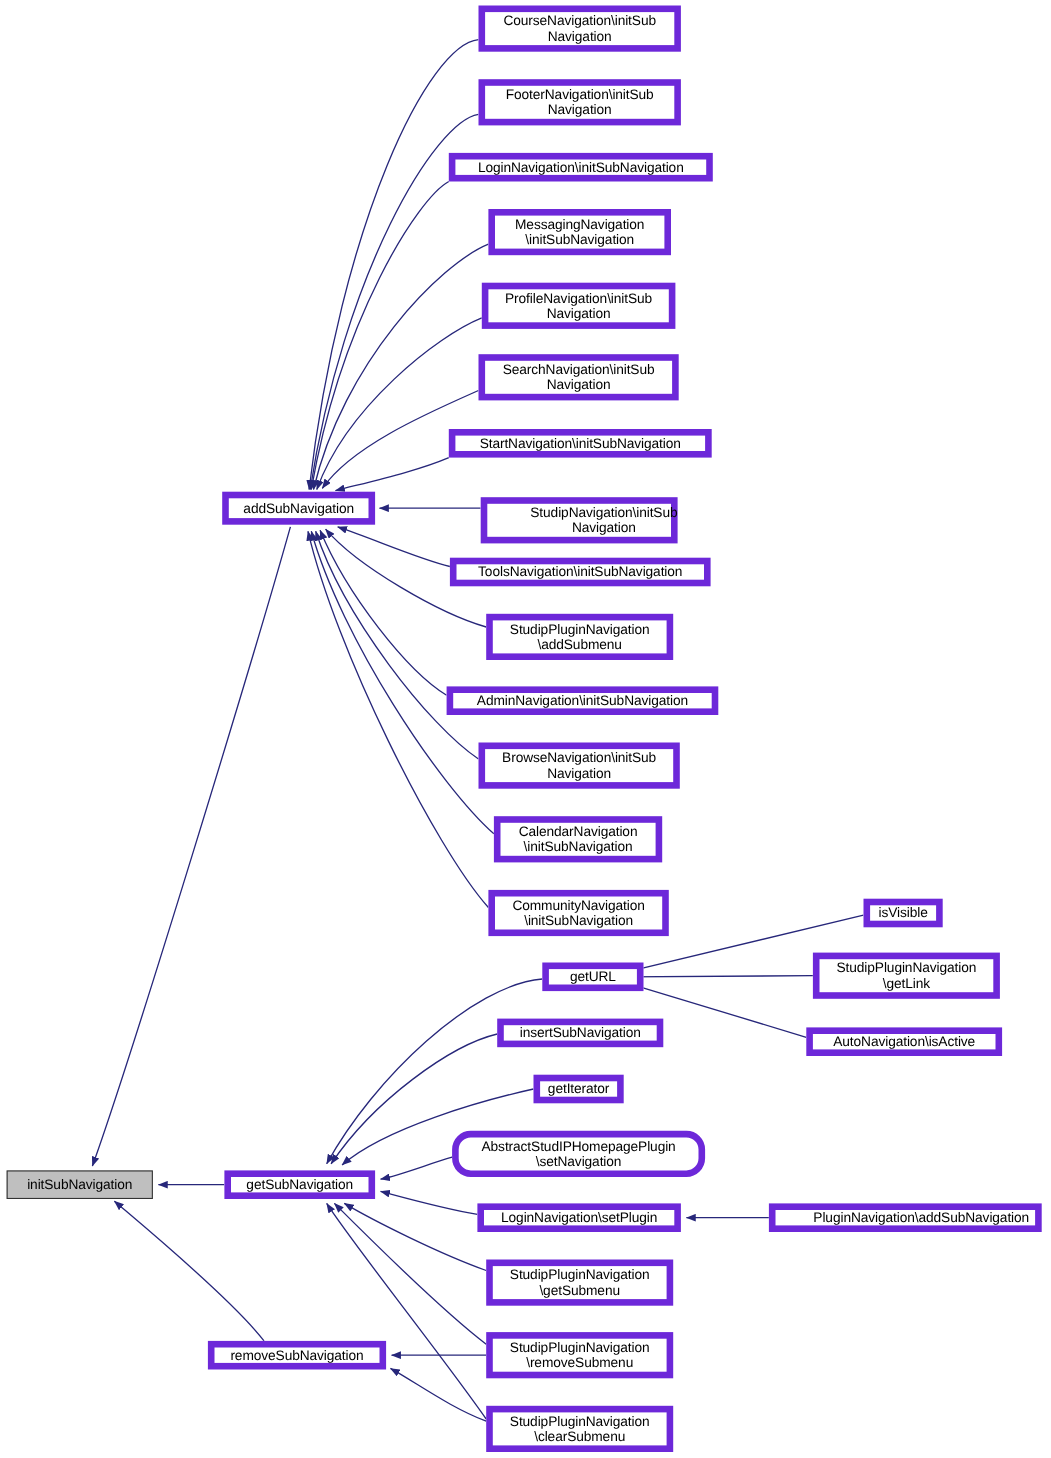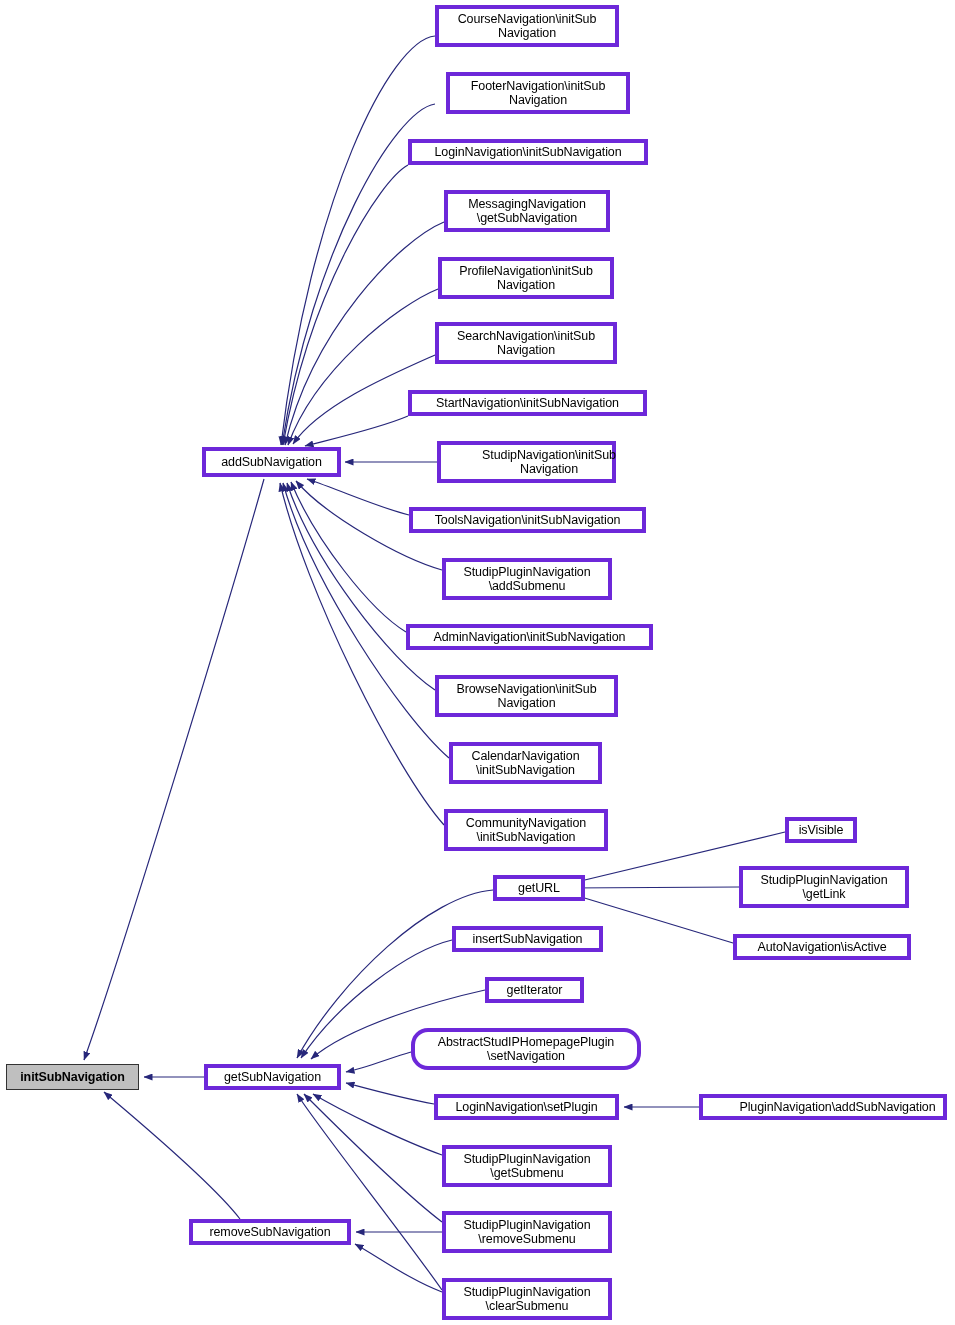--- a/index.html
+++ b/index.html
@@ -21,21 +21,21 @@
     position: absolute;
     left: 0;
     top: 0;
     width: 955px;
     height: 1325px;
     pointer-events: none;
   }
   .node {
     position: absolute;
     box-sizing: border-box;
-    border: 4px solid #6d28d9;
+    border: 6px solid #6d28d9;
     background: #ffffff;
     color: #000000;
     font-size: 12.5px;
     line-height: 14.5px;
     letter-spacing: -0.1px;
     display: flex;
     align-items: center;
     justify-content: center;
     text-align: center;
     white-space: pre-line;
@@ -86,54 +86,54 @@
         <path d="M442,1222 C400,1190 330,1120 304,1094" fill="none" stroke="#27277a" stroke-width="1.2" marker-end="url(#arrowhead)"></path>
         <path d="M442,1232 L356,1232" fill="none" stroke="#27277a" stroke-width="1.2" marker-end="url(#arrowhead)"></path>
         <path d="M442,1290 C400,1230 320,1130 297,1094" fill="none" stroke="#27277a" stroke-width="1.2" marker-end="url(#arrowhead)"></path>
         <path d="M442,1292 C410,1280 380,1258 355,1244" fill="none" stroke="#27277a" stroke-width="1.2" marker-end="url(#arrowhead)"></path>
         <path d="M240,1219 C210,1180 125,1110 104,1092" fill="none" stroke="#27277a" stroke-width="1.2" marker-end="url(#arrowhead)"></path>
       </g>
   </svg>
   <div id="nodes">
       <div class="node" style="left: 435px; top: 5px; width: 184px; height: 42px;">CourseNavigation\initSub
 Navigation</div>
-      <div class="node" style="left: 446px; top: 72px; width: 184px; height: 42px;">FooterNavigation\initSub
+      <div class="node" style="left: 435px; top: 72px; width: 184px; height: 42px;">FooterNavigation\initSub
 Navigation</div>
       <div class="node" style="left: 408px; top: 139px; width: 240px; height: 26px;">LoginNavigation\initSubNavigation</div>
       <div class="node" style="left: 444px; top: 190px; width: 166px; height: 42px;">MessagingNavigation
-\getSubNavigation</div>
+\initSubNavigation</div>
       <div class="node" style="left: 438px; top: 257px; width: 176px; height: 42px;">ProfileNavigation\initSub
 Navigation</div>
       <div class="node" style="left: 435px; top: 322px; width: 182px; height: 42px;">SearchNavigation\initSub
 Navigation</div>
       <div class="node" style="left: 408px; top: 390px; width: 239px; height: 26px;">StartNavigation\initSubNavigation</div>
-      <div class="node" style="left: 437px; top: 441px; width: 179px; height: 42px; padding-left: 48px;">StudipNavigation\initSub
+      <div class="node" style="left: 437px; top: 452px; width: 179px; height: 42px; padding-left: 48px;">StudipNavigation\initSub
 Navigation</div>
       <div class="node" style="left: 409px; top: 507px; width: 237px; height: 26px;">ToolsNavigation\initSubNavigation</div>
       <div class="node" style="left: 442px; top: 558px; width: 170px; height: 42px;">StudipPluginNavigation
 \addSubmenu</div>
       <div class="node" style="left: 406px; top: 624px; width: 247px; height: 26px;">AdminNavigation\initSubNavigation</div>
       <div class="node" style="left: 435px; top: 675px; width: 183px; height: 42px;">BrowseNavigation\initSub
 Navigation</div>
       <div class="node" style="left: 449px; top: 742px; width: 153px; height: 42px;">CalendarNavigation
 \initSubNavigation</div>
       <div class="node" style="left: 444px; top: 809px; width: 164px; height: 42px;">CommunityNavigation
 \initSubNavigation</div>
       <div class="node" style="left: 202px; top: 447px; width: 139px; height: 30px;">addSubNavigation</div>
       <div class="node" style="left: 785px; top: 817px; width: 72px; height: 26px;">isVisible</div>
       <div class="node" style="left: 739px; top: 866px; width: 170px; height: 42px;">StudipPluginNavigation
 \getLink</div>
       <div class="node" style="left: 733px; top: 934px; width: 178px; height: 26px;">AutoNavigation\isActive</div>
       <div class="node" style="left: 493px; top: 875px; width: 92px; height: 26px;">getURL</div>
       <div class="node" style="left: 452px; top: 926px; width: 151px; height: 26px;">insertSubNavigation</div>
-      <div class="node" style="left: 485px; top: 977px; width: 99px; height: 26px;">getIterator</div>
+      <div class="node" style="left: 485px; top: 977px; width: 82px; height: 26px;">getIterator</div>
       <div class="node" style="left: 411px; top: 1028px; width: 230px; height: 42px; border-radius: 17px;">AbstractStudIPHomepagePlugin
 \setNavigation</div>
       <div class="node" style="left: 204px; top: 1064px; width: 137px; height: 26px;">getSubNavigation</div>
-      <div class="node highlight" style="left: 6px; top: 1064px; width: 133px; height: 26px; font-weight: bold;">initSubNavigation</div>
+      <div class="node highlight" style="left: 6px; top: 1064px; width: 133px; height: 26px;">initSubNavigation</div>
       <div class="node" style="left: 434px; top: 1094px; width: 185px; height: 26px;">LoginNavigation\setPlugin</div>
       <div class="node" style="left: 699px; top: 1094px; width: 248px; height: 26px; padding-left: 32px;">PluginNavigation\addSubNavigation</div>
       <div class="node" style="left: 442px; top: 1145px; width: 170px; height: 42px;">StudipPluginNavigation
 \getSubmenu</div>
       <div class="node" style="left: 189px; top: 1219px; width: 162px; height: 26px;">removeSubNavigation</div>
       <div class="node" style="left: 442px; top: 1211px; width: 170px; height: 42px;">StudipPluginNavigation
 \removeSubmenu</div>
       <div class="node" style="left: 442px; top: 1278px; width: 170px; height: 42px;">StudipPluginNavigation
 \clearSubmenu</div>
     </div>

